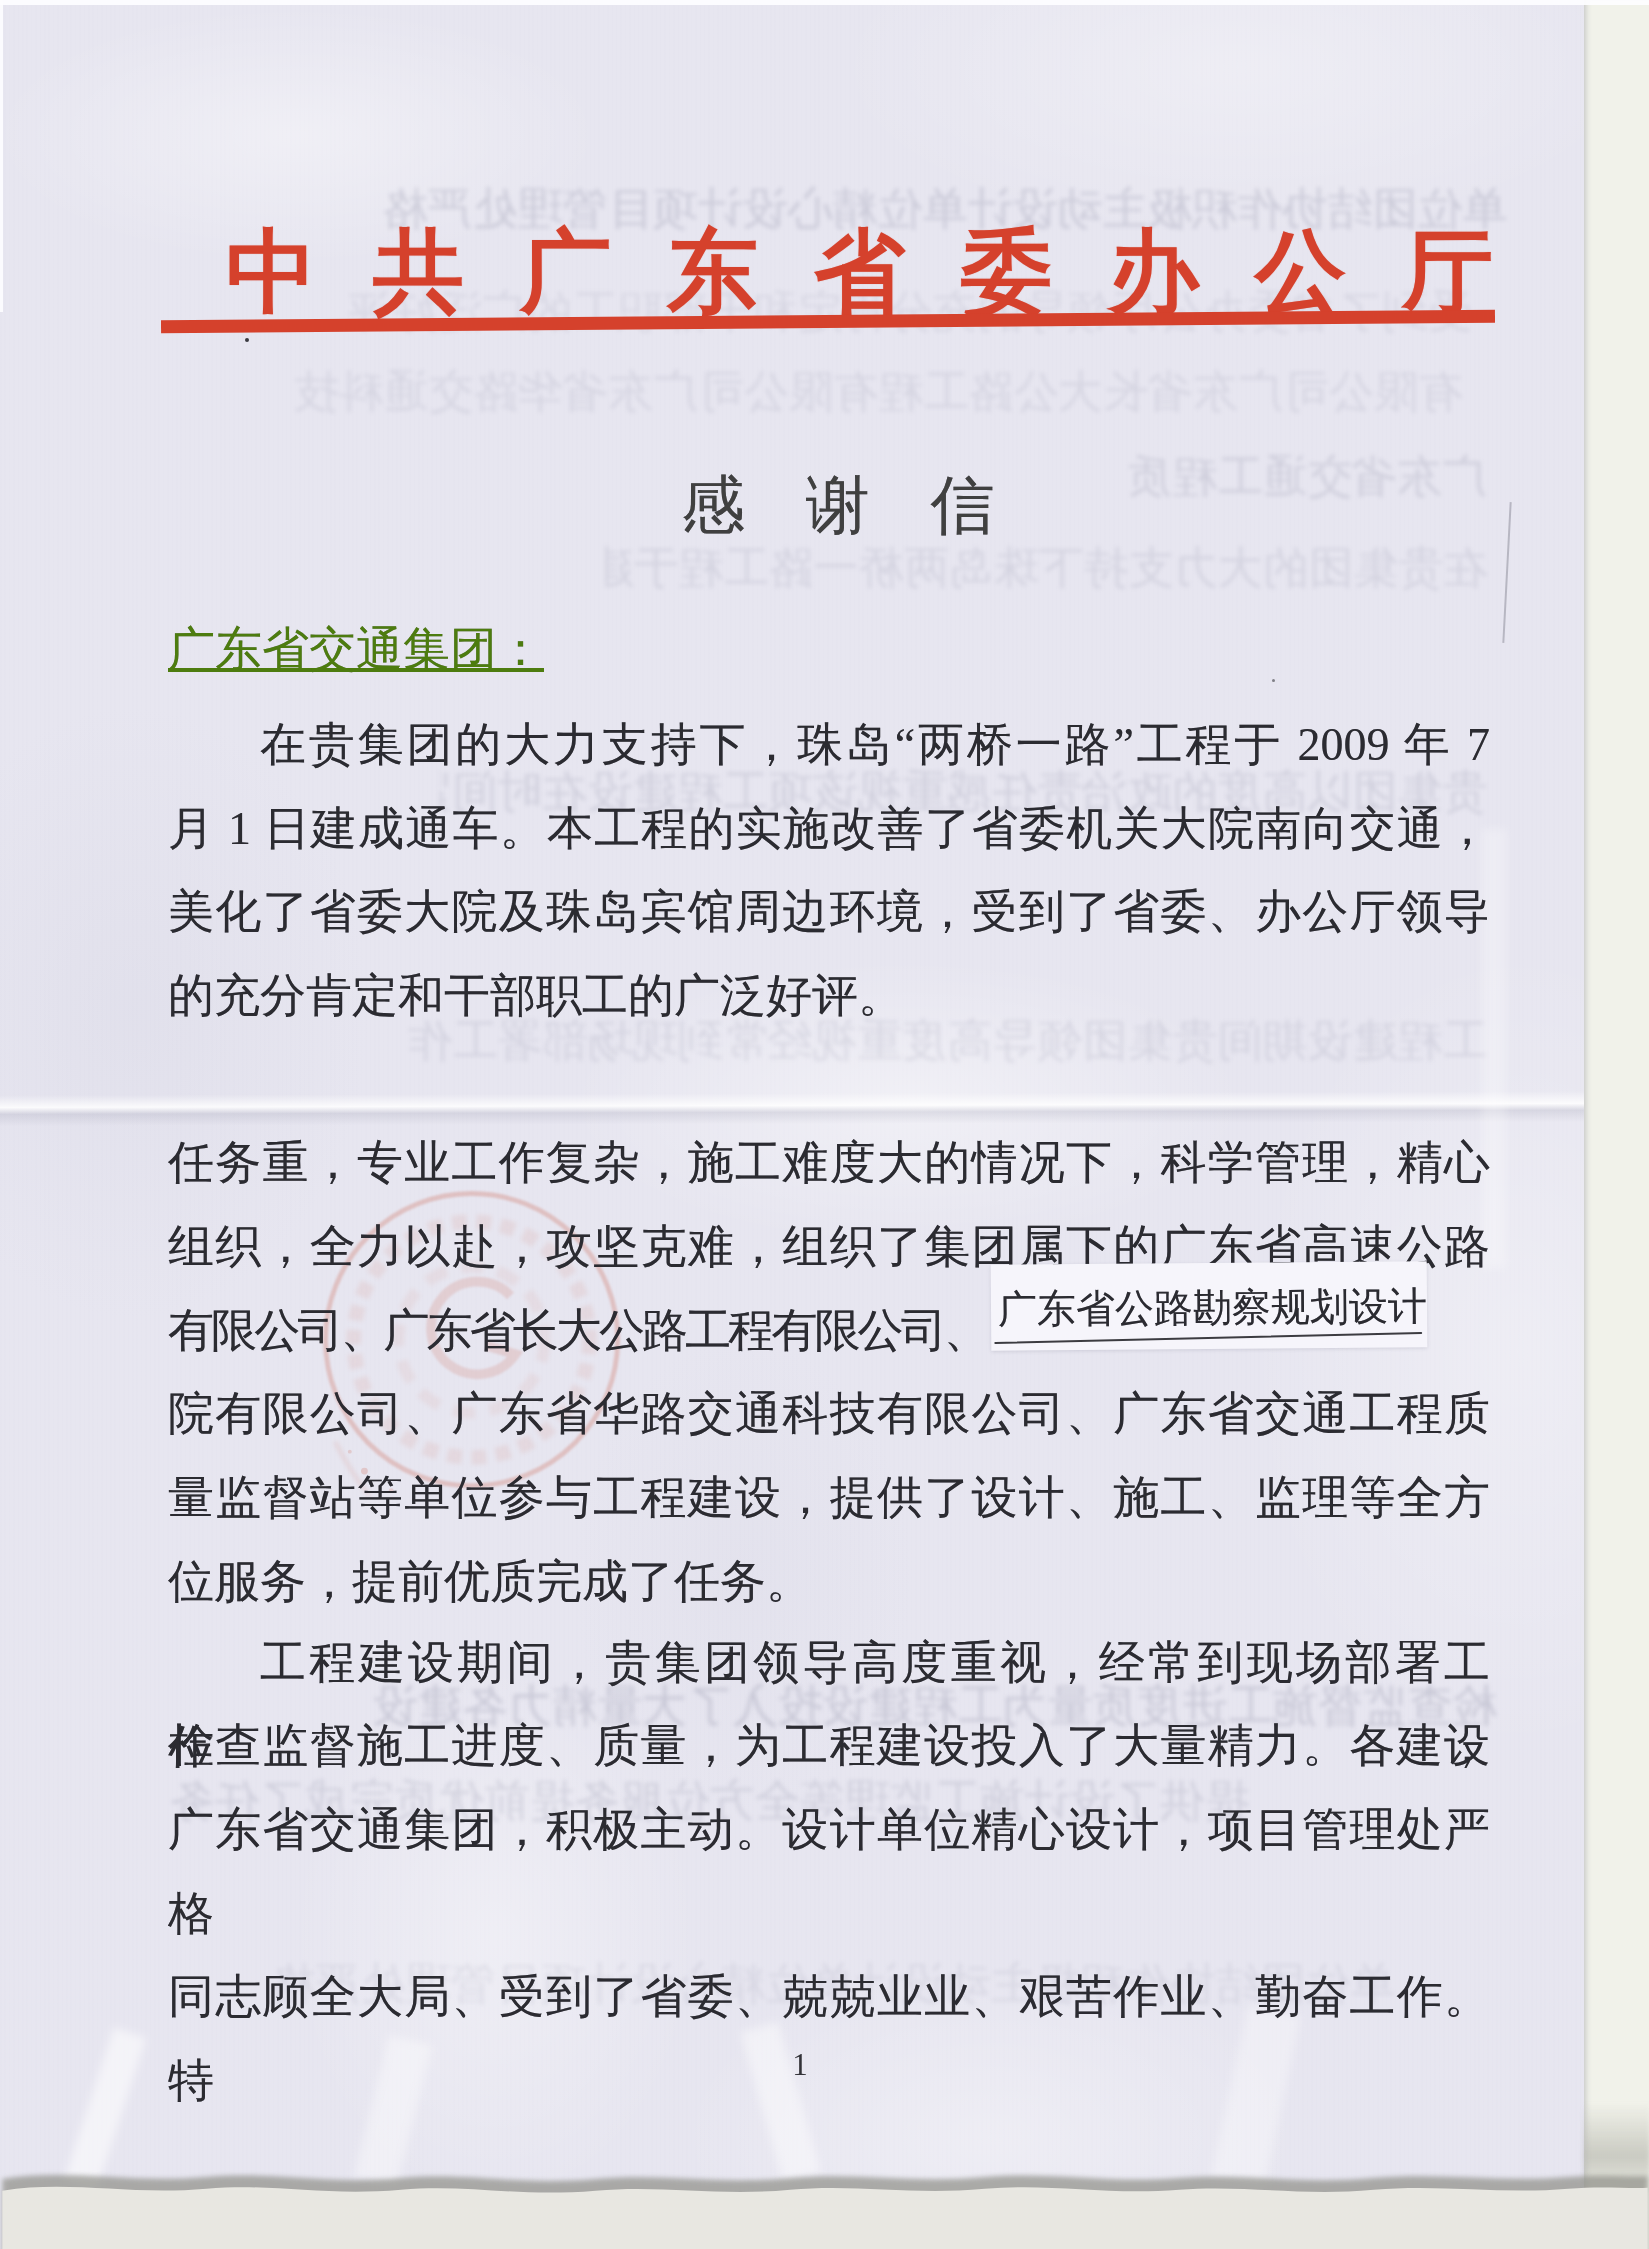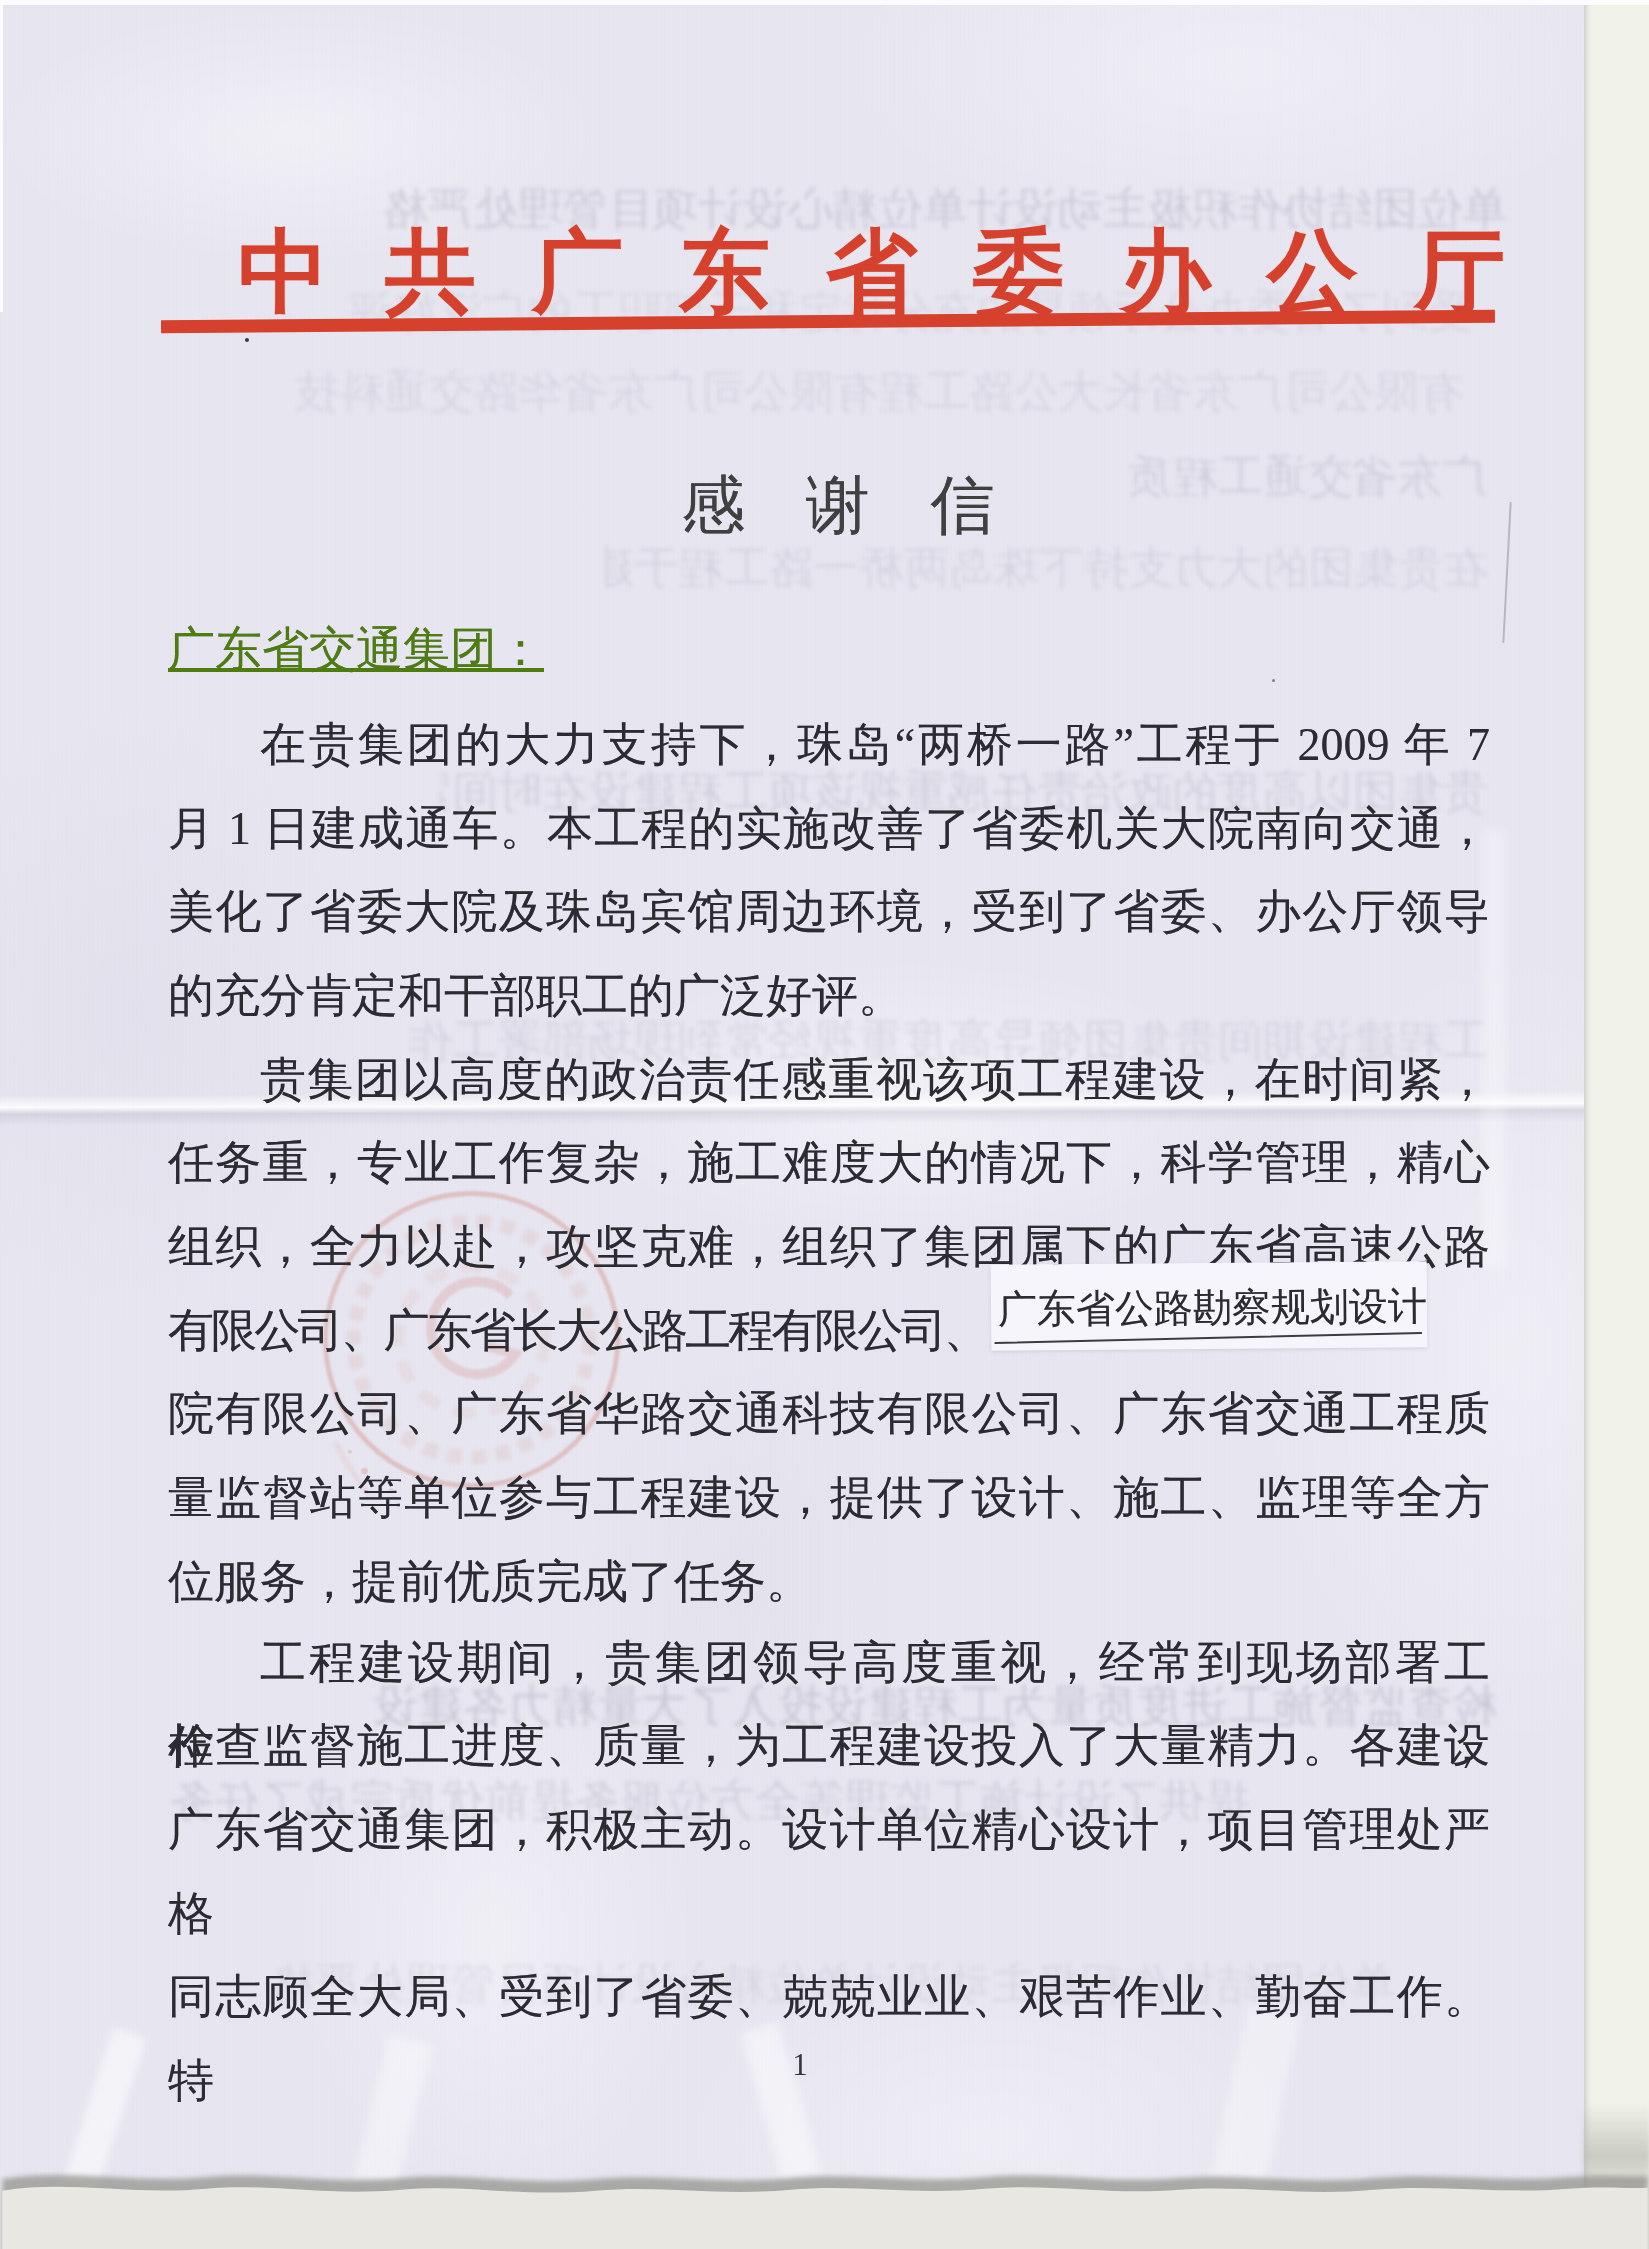--- a/index.html
+++ b/index.html
@@ -35,21 +35,21 @@
                rgba(150,150,170,.22) 62%, rgba(255,255,255,0) 100%);
   }
   
   .bleed{
     position:absolute;z-index:2;pointer-events:none;
     font-size:45px;line-height:73px;white-space:nowrap;overflow:hidden;
     color:#8f90a6;transform:scaleX(-1);filter:blur(2px);
   }
   
   .letterhead{
-    position:absolute;left:238px;top:211px;z-index:5;
+    position:absolute;left:226px;top:211px;z-index:5;
     font-size:91px;font-weight:bold;letter-spacing:56px;white-space:nowrap;
     color:#d5412c;text-shadow:0 0 1px rgba(213,65,44,.45);
   }
   .redline{
     position:absolute;left:161px;top:315px;width:1334px;height:13px;z-index:5;
     background:#d5412c;transform:rotate(-0.45deg);
   }
   
   .doc-title{
     position:absolute;left:681px;top:462px;z-index:5;
@@ -161,21 +161,20 @@
   <div class="redline"></div>
 
   <div class="doc-title">感 谢 信</div>
 
   <div class="salutation">广东省交通集团：</div>
 
   <div class="line jz ind" style="top:703px;">在贵集团的大力支持下，珠岛“两桥一路”工程于 2009 年 7</div>
   <div class="line jz" style="top:787px;">月 1 日建成通车。本工程的实施改善了省委机关大院南向交通，</div>
   <div class="line jz" style="top:870px;">美化了省委大院及珠岛宾馆周边环境，受到了省委、办公厅领导</div>
   <div class="line" style="top:954px;">的充分肯定和干部职工的广泛好评。</div>
-  <div class="line jz ind" style="top:1038px;">贵集团以高度的政治责任感重视该项工程建设，在时间紧，</div>
   <div class="line jz" style="top:1121px;">任务重，专业工作复杂，施工难度大的情况下，科学管理，精心</div>
   <div class="line jz" style="top:1205px;">组织，全力以赴，攻坚克难，组织了集团属下的广东省高速公路</div>
   <div class="line" style="top:1289px;">
     <span class="l8-left">有限公司、广东省长大公路工程有限公司、</span>
     <div class="patch">
       <div class="patch-text">广东省公路勘察规划设计</div>
       <div class="patch-underline"></div>
     </div>
   </div>
   <div class="line jz" style="top:1372px;">院有限公司、广东省华路交通科技有限公司、广东省交通工程质</div>

